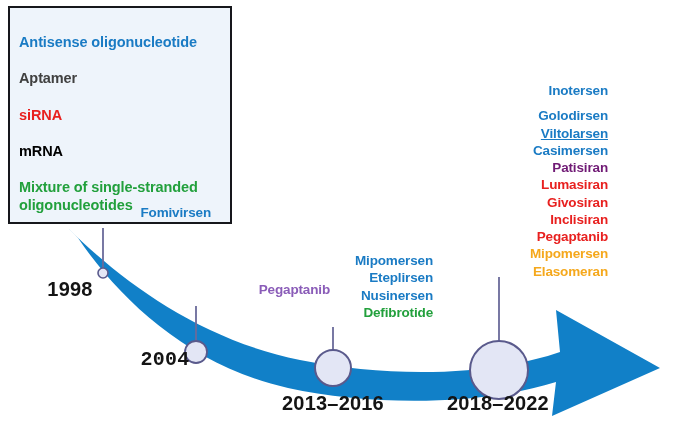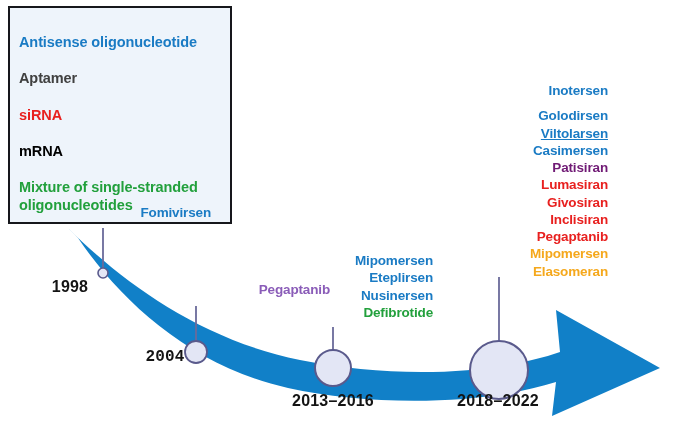--- a/index.html
+++ b/index.html
@@ -61,21 +61,21 @@
     white-space: nowrap;
   }
   .drug-name {
     font-size: 13.5px;
     font-weight: bold;
     letter-spacing: -0.15px;
   }
 
   .year-label {
     position: absolute;
-    font-size: 16px;
+    font-size: 20px;
     font-weight: bold;
     color: #141414;
     letter-spacing: 0.2px;
     white-space: nowrap;
     text-align: center;
   }
 
   #grp-fomivirsen { left: 0px;   top: 204px; width: 200px; padding-left: 11px; }
   #grp-pegaptanib { left: 110px; top: 281px; width: 220px; }
   #grp-mid        { left: 233px; top: 252px; width: 200px; }

